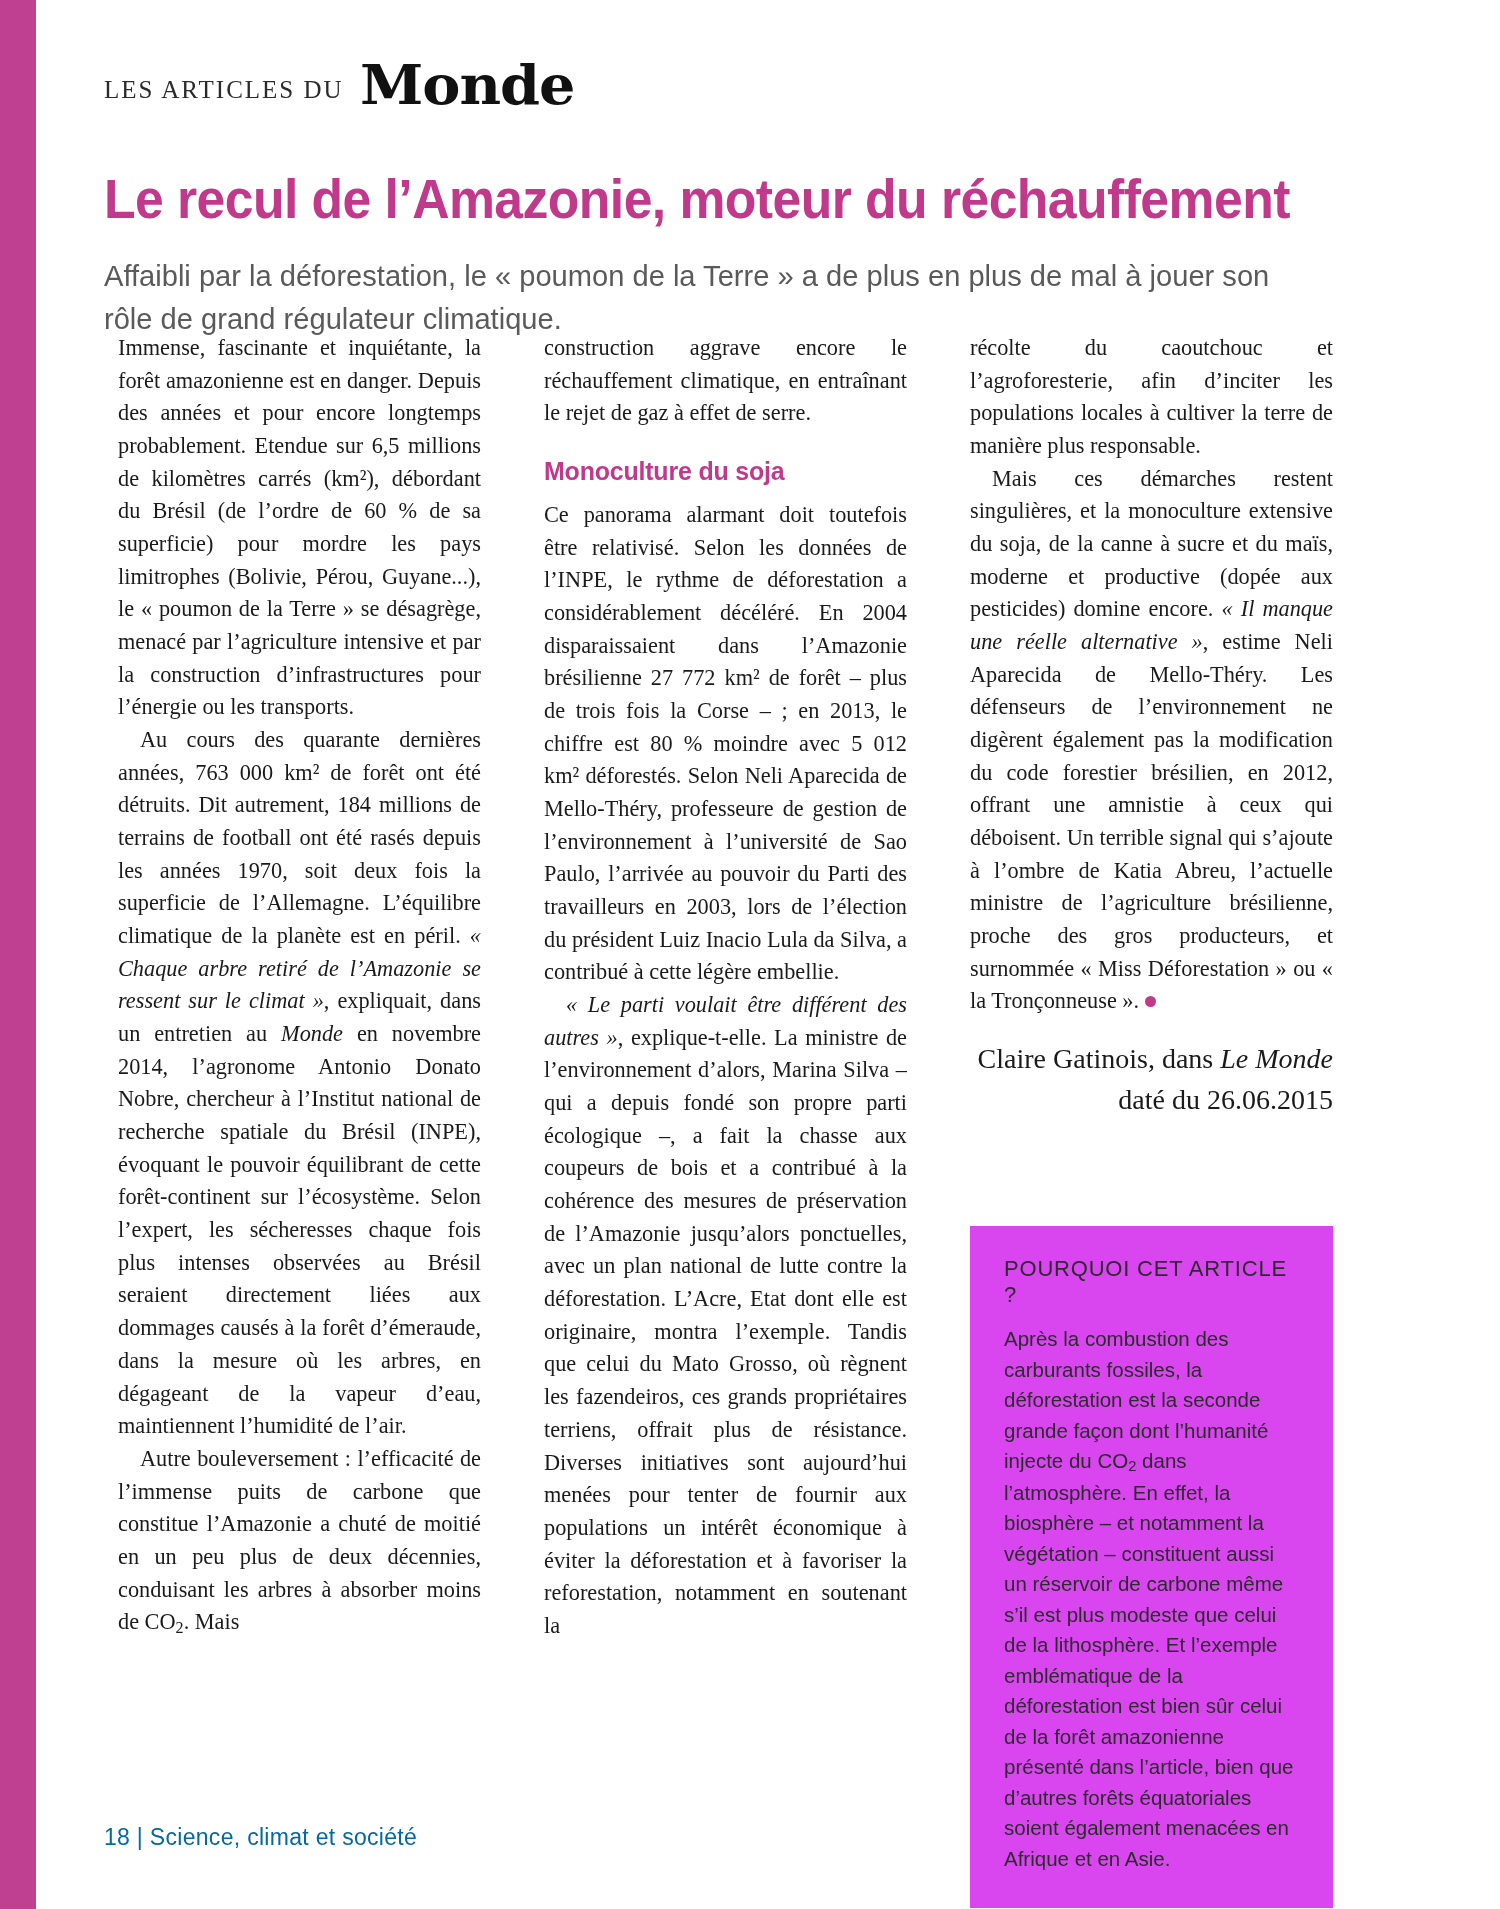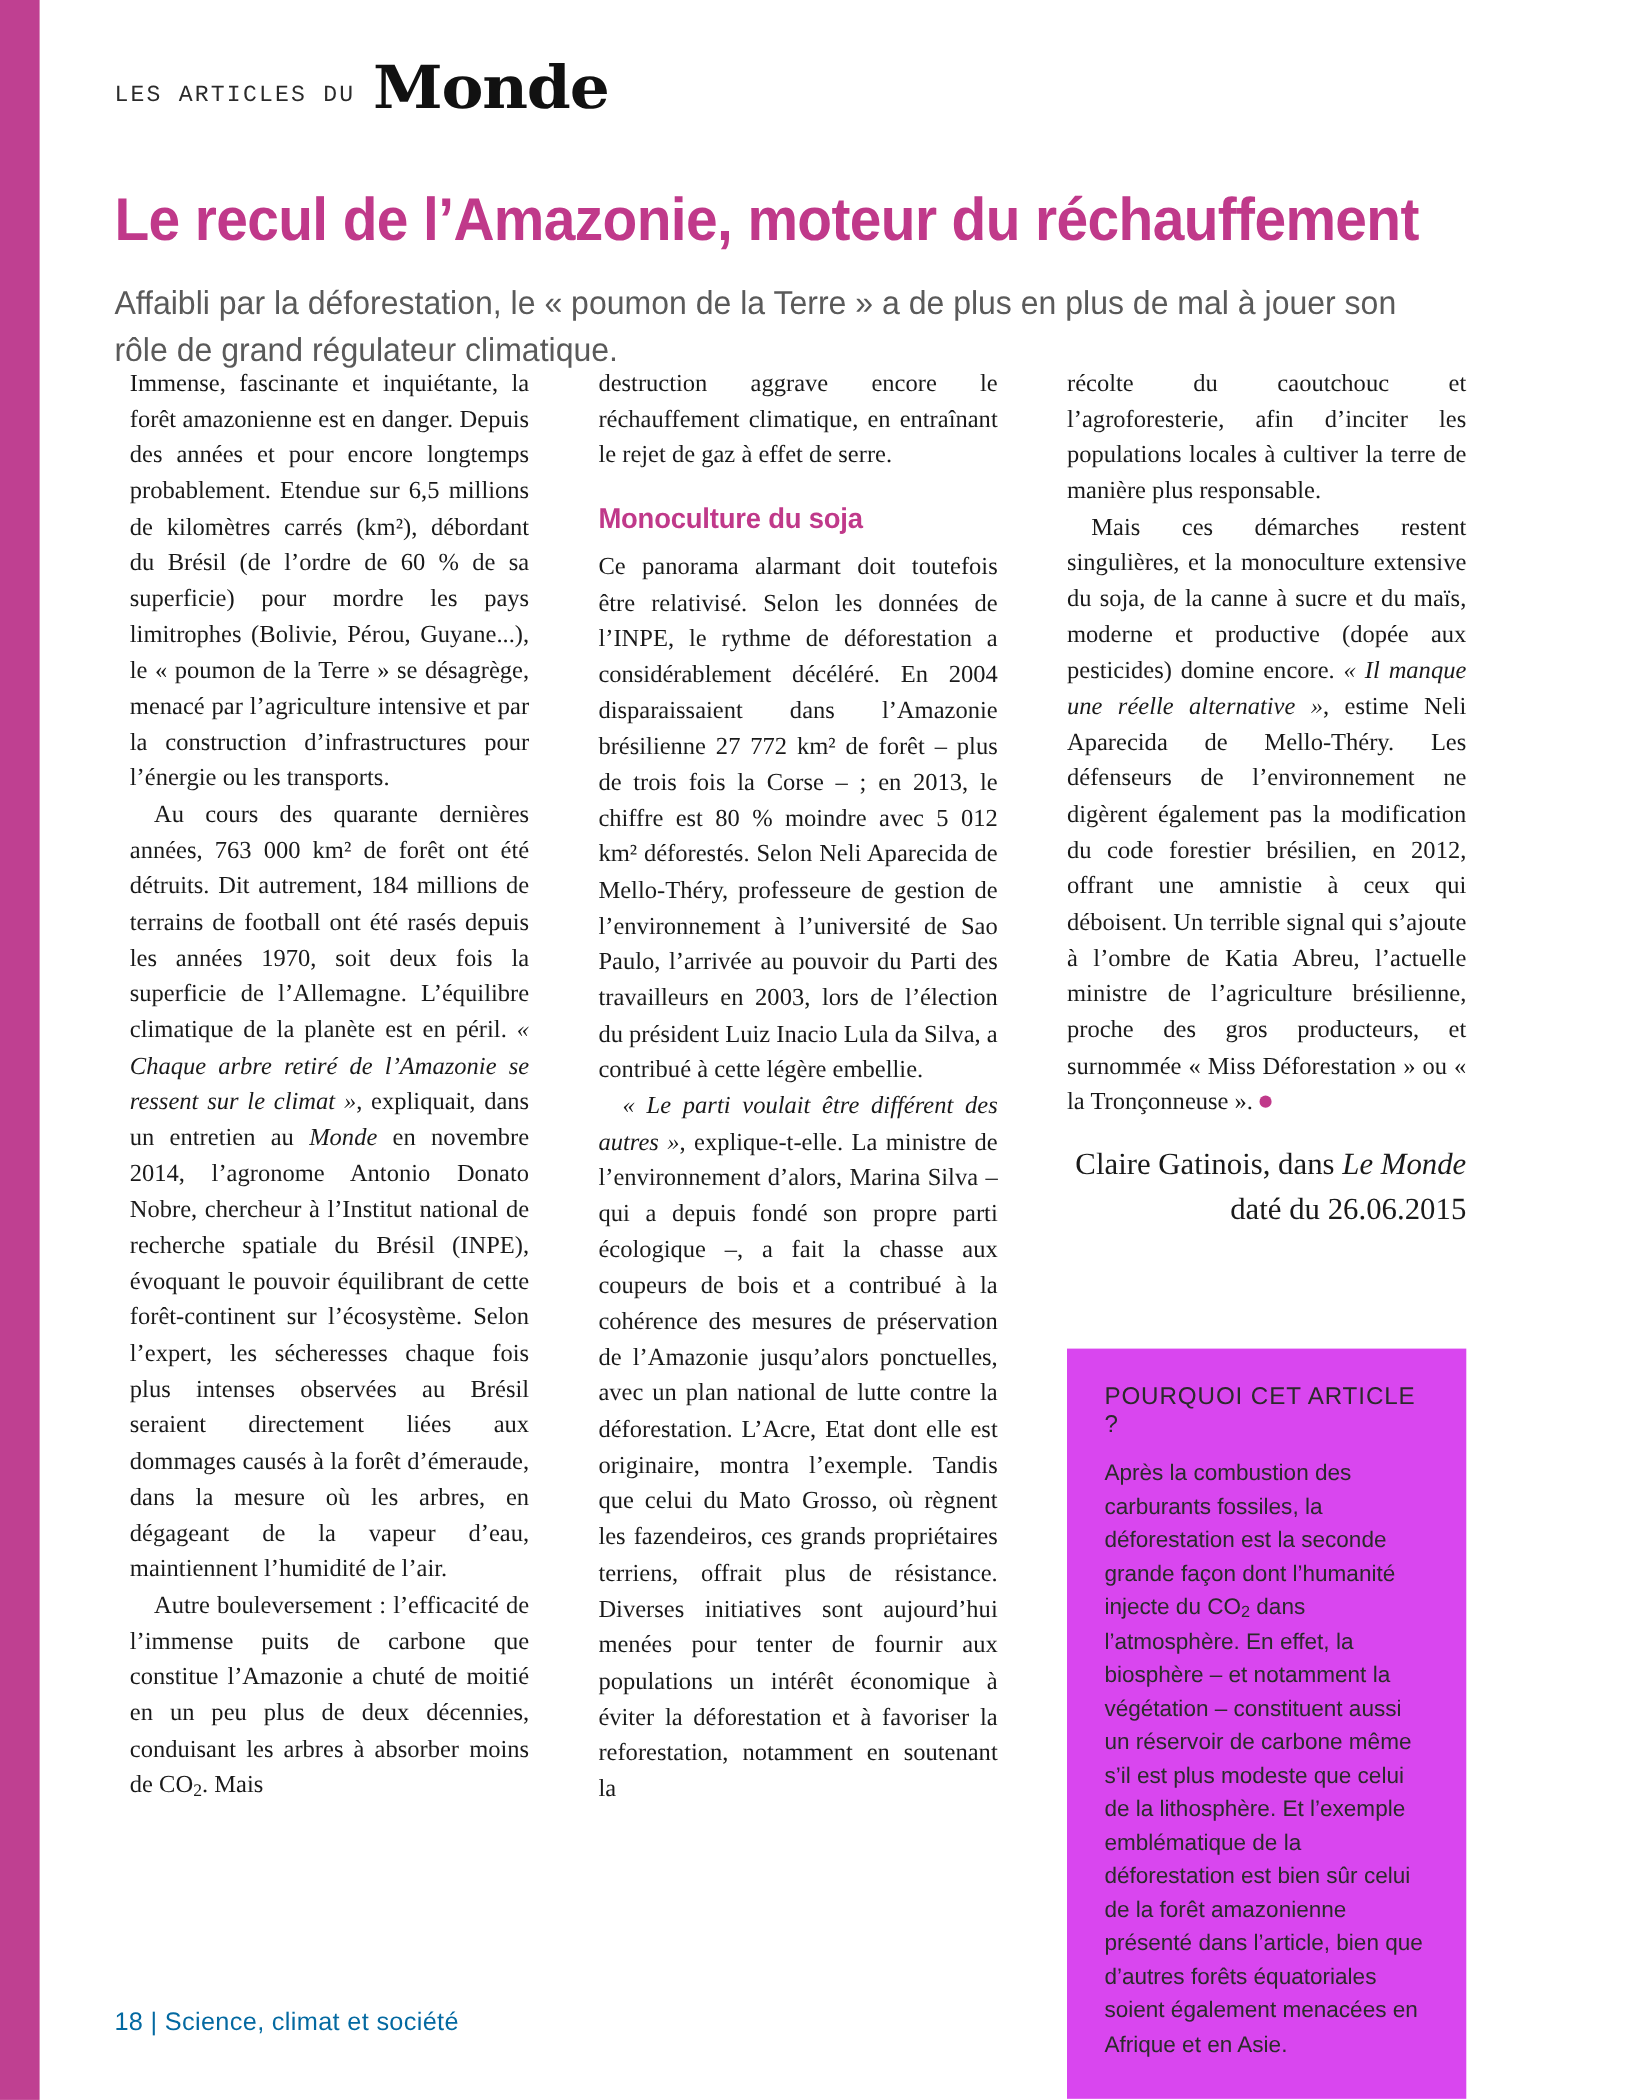--- a/index.html
+++ b/index.html
@@ -31,22 +31,22 @@
 
   
   .masthead {
     position: absolute;
     left: 68px; top: 44px;
     display: flex;
     align-items: baseline;
     gap: 16px;
   }
   .masthead-kicker {
-    font-family: Liberation Mono, monospace;
-    font-size: 21px;
+    font-family: Liberation Serif, serif;
+    font-size: 25px;
     letter-spacing: 2.0px;
     color: #2b2b2b;
     font-weight: 400;
     text-transform: uppercase;
     margin-top: 32px;
   }
   .masthead-logo {
     font-family: "DejaVu Serif", serif;
     font-size: 54px;
     font-weight: 700;
@@ -198,21 +198,21 @@
 
   <div class="columns">
 
     <div class="col">
       <p>Immense, fascinante et inquiétante, la forêt amazonienne est en danger. Depuis des années et pour encore longtemps probablement. Etendue sur 6,5 millions de kilomètres carrés (km²), débordant du Brésil (de l’ordre de 60 % de sa superficie) pour mordre les pays limitrophes (Bolivie, Pérou, Guyane...), le « poumon de la Terre » se désagrège, menacé par l’agriculture intensive et par la construction d’infrastructures pour l’énergie ou les transports.</p>
       <p class="indent"><span>Au cours des quarante dernières années, 763 000 km² de forêt ont été détruits. Dit autrement, 184 millions de terrains de football ont été rasés depuis les années 1970, soit deux fois la superficie de l’Allemagne. L’équilibre climatique de la planète est en péril. </span><em>« Chaque arbre retiré de l’Amazonie se ressent sur le climat »</em><span>, expliquait, dans un entretien au </span><em>Monde</em><span> en novembre 2014, l’agronome Antonio Donato Nobre, chercheur à l’Institut national de recherche spatiale du Brésil (INPE), évoquant le pouvoir équilibrant de cette forêt-continent sur l’écosystème. Selon l’expert, les sécheresses chaque fois plus intenses observées au Brésil seraient directement liées aux dommages causés à la forêt d’émeraude, dans la mesure où les arbres, en dégageant de la vapeur d’eau, maintiennent l’humidité de l’air.</span></p>
       <p class="indent"><span>Autre bouleversement : l’efficacité de l’immense puits de carbone que constitue l’Amazonie a chuté de moitié en un peu plus de deux décennies, conduisant les arbres à absorber moins de CO</span><sub>2</sub><span>. Mais</span></p>
     </div>
 
     <div class="col">
-      <p>destruction aggrave encore le réchauffement climatique, en entraînant le rejet de gaz à effet de serre.</p>
+      <p>construction aggrave encore le réchauffement climatique, en entraînant le rejet de gaz à effet de serre.</p>
       <div class="subhead">Monoculture du soja</div>
       <p>Ce panorama alarmant doit toutefois être relativisé. Selon les données de l’INPE, le rythme de déforestation a considérablement décéléré. En 2004 disparaissaient dans l’Amazonie brésilienne 27 772 km² de forêt – plus de trois fois la Corse – ; en 2013, le chiffre est 80 % moindre avec 5 012 km² déforestés. Selon Neli Aparecida de Mello-Théry, professeure de gestion de l’environnement à l’université de Sao Paulo, l’arrivée au pouvoir du Parti des travailleurs en 2003, lors de l’élection du président Luiz Inacio Lula da Silva, a contribué à cette légère embellie.</p>
       <p class="indent"><em>« Le parti voulait être différent des autres »</em><span>, explique-t-elle. La ministre de l’environnement d’alors, Marina Silva – qui a depuis fondé son propre parti écologique –, a fait la chasse aux coupeurs de bois et a contribué à la cohérence des mesures de préservation de l’Amazonie jusqu’alors ponctuelles, avec un plan national de lutte contre la déforestation. L’Acre, Etat dont elle est originaire, montra l’exemple. Tandis que celui du Mato Grosso, où règnent les fazendeiros, ces grands propriétaires terriens, offrait plus de résistance. Diverses initiatives sont aujourd’hui menées pour tenter de fournir aux populations un intérêt économique à éviter la déforestation et à favoriser la reforestation, notamment en soutenant la</span></p>
     </div>
 
     <div class="col">
       <p>récolte du caoutchouc et l’agroforesterie, afin d’inciter les populations locales à cultiver la terre de manière plus responsable.</p>
       <p class="indent"><span>Mais ces démarches restent singulières, et la monoculture extensive du soja, de la canne à sucre et du maïs, moderne et productive (dopée aux pesticides) domine encore. </span><em>« Il manque une réelle alternative »</em><span>, estime Neli Aparecida de Mello-Théry. Les défenseurs de l’environnement ne digèrent également pas la modification du code forestier brésilien, en 2012, offrant une amnistie à ceux qui déboisent. Un terrible signal qui s’ajoute à l’ombre de Katia Abreu, l’actuelle ministre de l’agriculture brésilienne, proche des gros producteurs, et surnommée « Miss Déforestation » ou « la Tronçonneuse ».</span><span class="endmark"></span></p>
 
       <div class="byline">

